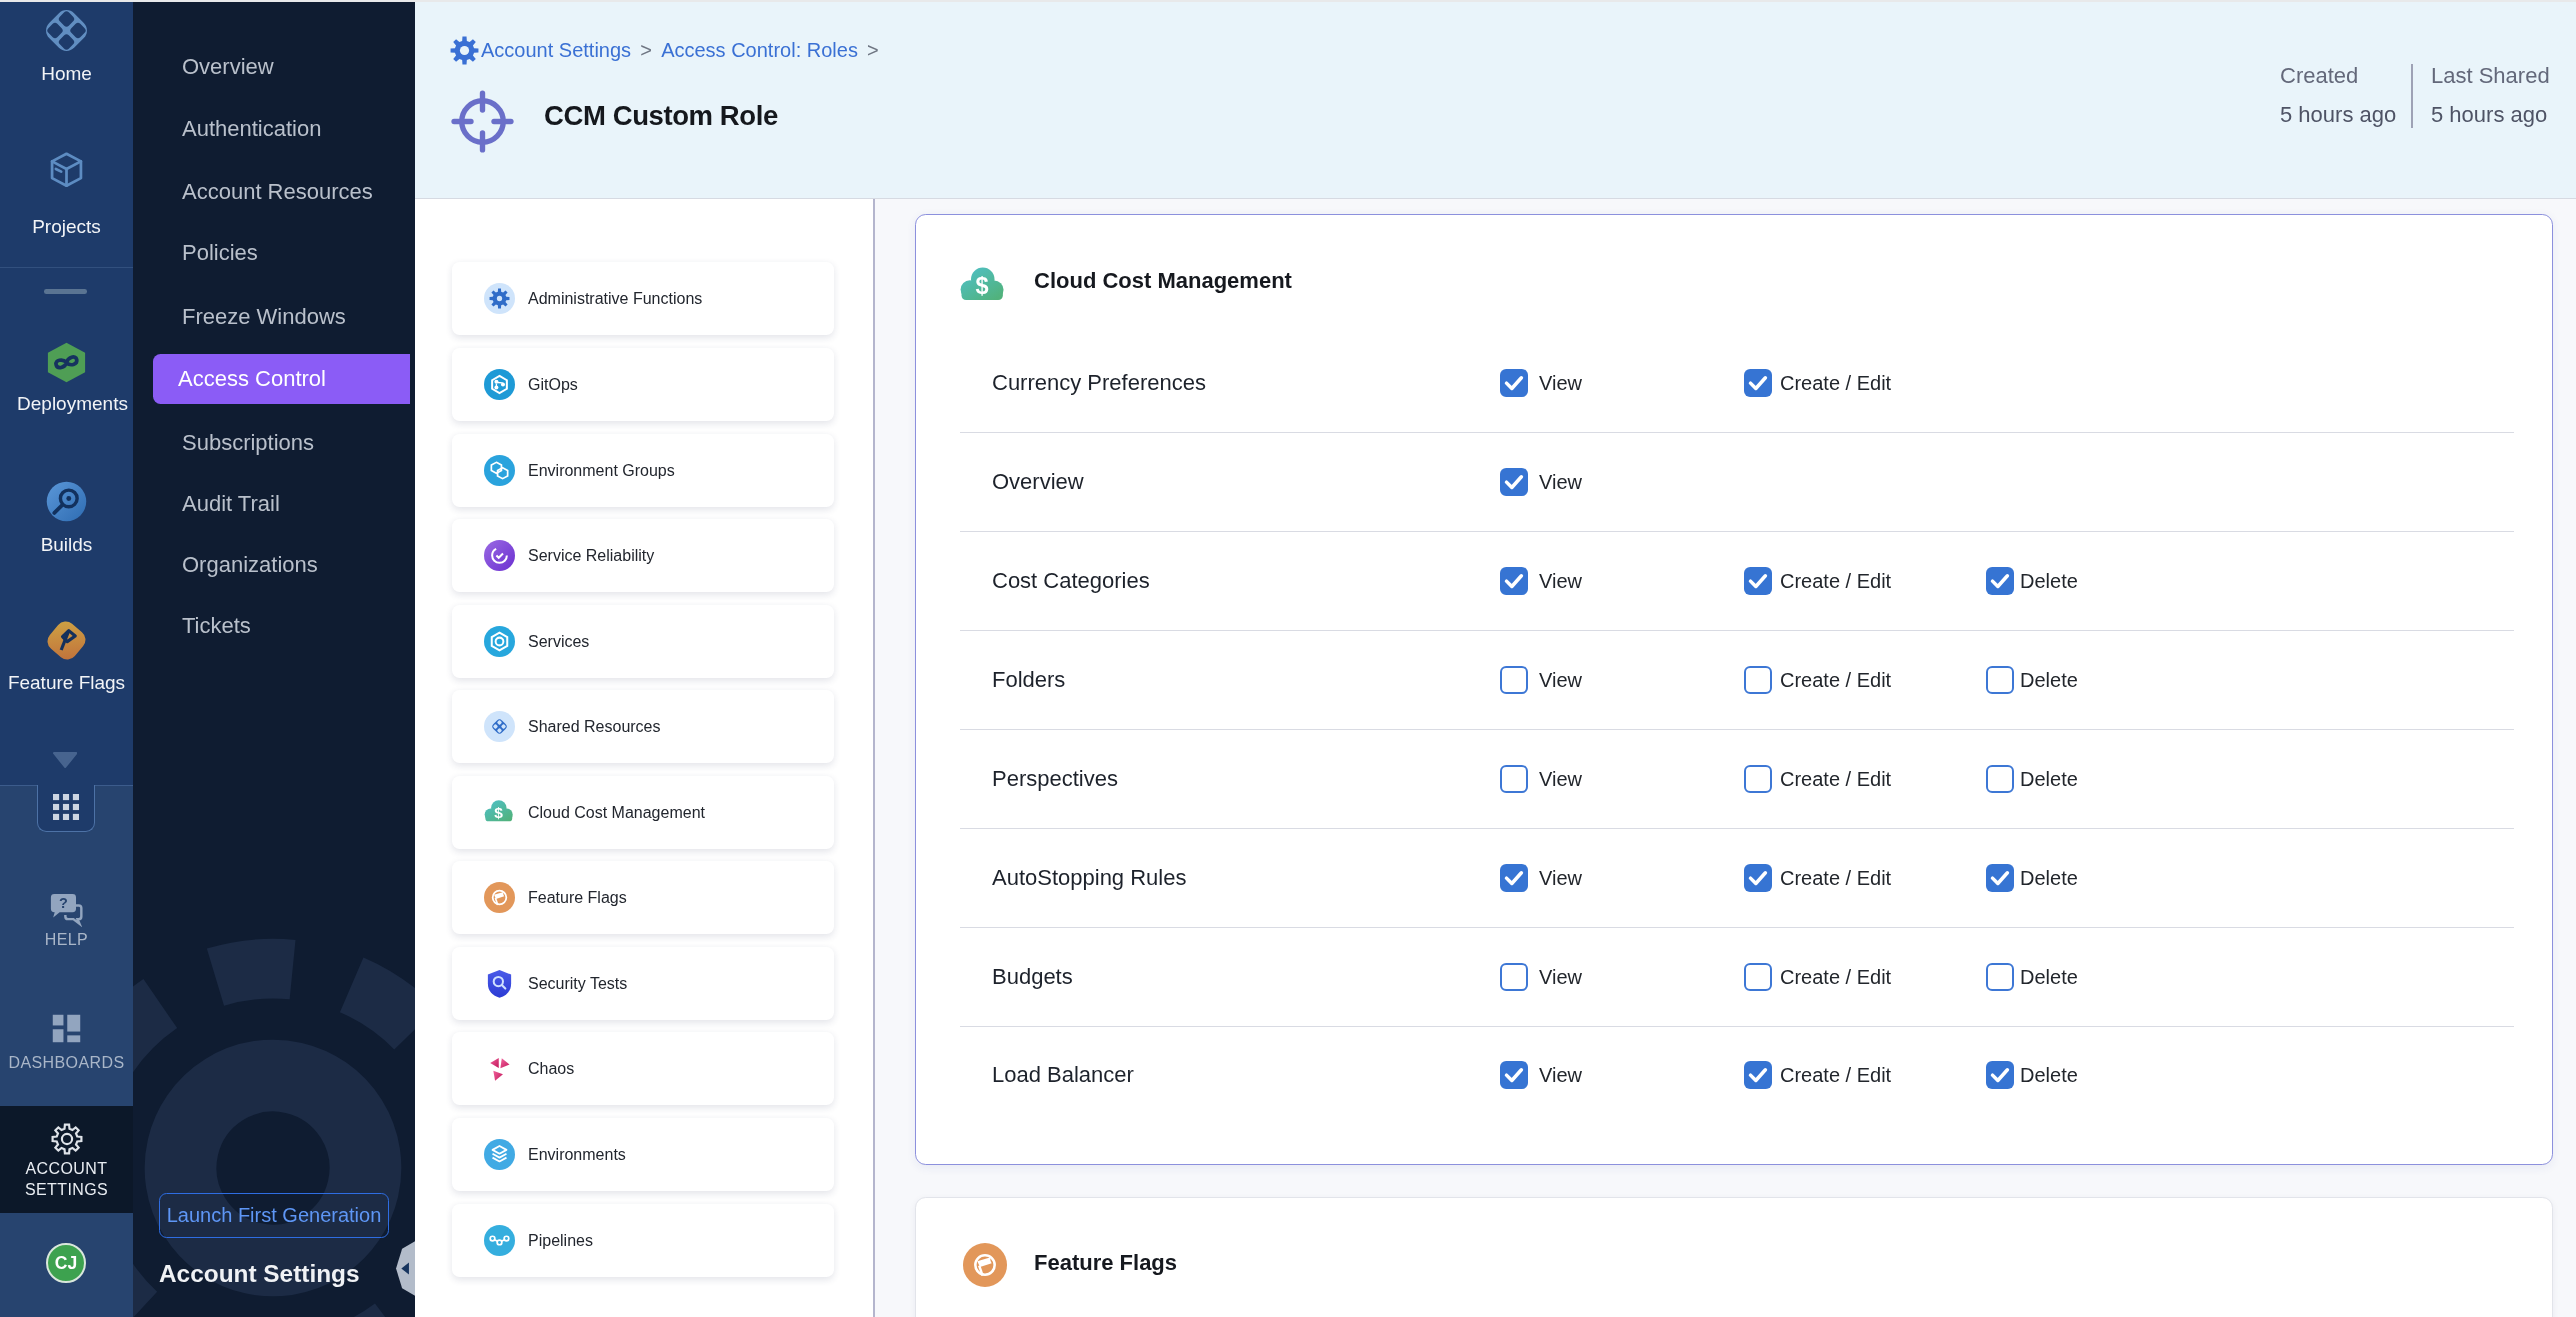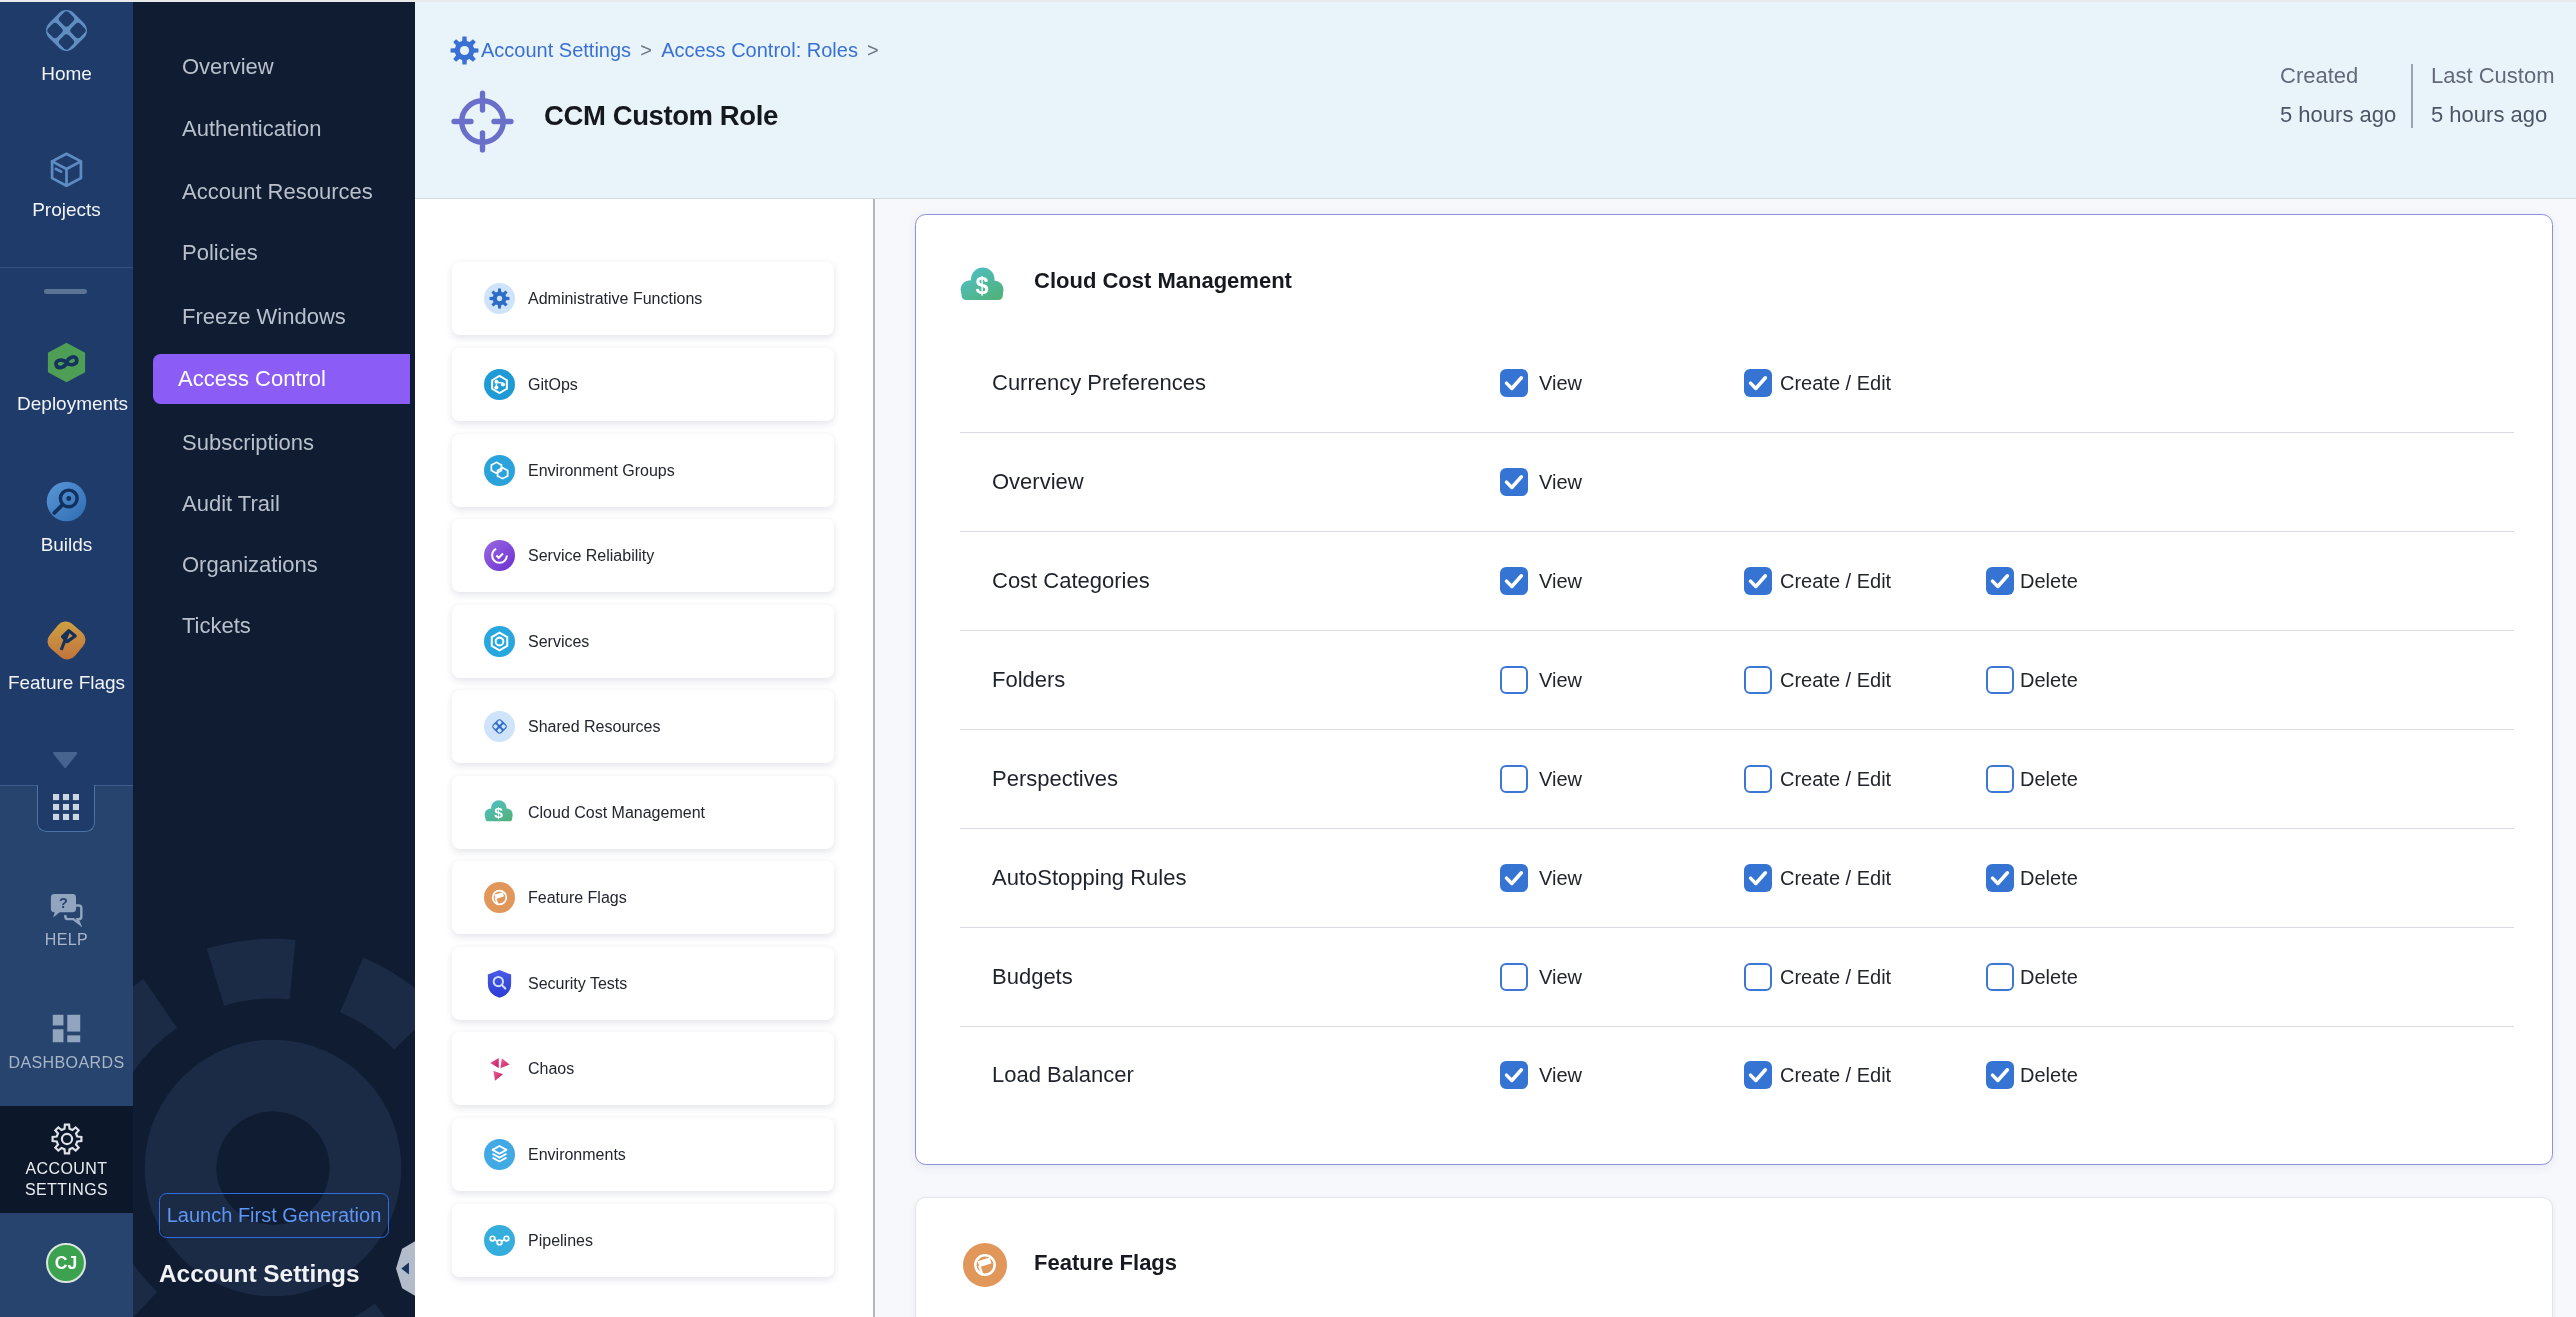--- a/index.html
+++ b/index.html
@@ -59,21 +59,21 @@
     <div class="mlabel" style="margin-top:7.6px;">Home</div>
   </div>
 
   <div class="mod" style="top:150px;">
     <svg width="41" height="41" viewBox="0 0 54 54" style="display:block;margin:0 auto;" fill="none" stroke="#5d8cc2" stroke-width="3.6" stroke-linejoin="round" stroke-linecap="round">
       <path d="M27 5 L46 15 L27 25 L8 15 Z"></path>
       <path d="M8 15 L8 37 L27 47 L27 25"></path>
       <path d="M46 15 L46 37 L27 47"></path>
       <path d="M13 25 L20 28.5"></path>
     </svg>
-    <div class="mlabel" style="margin-top:8px;">Projects</div>
+    <div class="mlabel" style="margin-top:25px;">Projects</div>
   </div>
   <div style="position:absolute;left:0;top:267px;width:133px;border-top:1.5px solid #32507e;"></div>
   <div style="position:absolute;left:44px;top:289px;width:43px;height:4.6px;border-radius:2.3px;background:#5a7492;"></div>
 
   <div class="mod" style="top:342px;">
     <svg width="41" height="41" viewBox="0 0 54 54" style="display:block;margin:0 auto;">
       <path d="M27 1 L51.5 14 L51.5 40 L27 53 L2.5 40 L2.5 14 Z" fill="#4f9e55"></path>
       <path d="M27 27 C 23.5 33.5, 13 33, 13 26.5 C 13 20, 23.5 20.5, 27 27 C 30.5 33.5, 41 33, 41 26.5 C 41 20, 30.5 20.5, 27 27" transform="rotate(-14 27 27)" fill="none" stroke="#16325f" stroke-width="4.8" stroke-linecap="round"></path>
     </svg>
     <div class="mlabel" style="margin-top:10px;padding-left:12px;">Deployments</div>
@@ -193,21 +193,21 @@
       <path d="M41 4 L41 26"></path>
         <path d="M41 56 L41 78"></path>
         <path d="M4 41 L26 41"></path>
         <path d="M56 41 L78 41"></path>
     </svg>
     <div id="title">CCM Custom Role</div>
     <div id="meta">
       <div style="position:absolute;left:0;top:63px;color:#63687a;">Created</div>
       <div style="position:absolute;left:0;top:102px;color:#4e5365;">5 hours ago</div>
       <div style="position:absolute;left:131px;top:64px;width:1.5px;height:64px;background:#9ea2b5;"></div>
-      <div style="position:absolute;left:151px;top:63px;color:#63687a;">Last Custom</div>
+      <div style="position:absolute;left:151px;top:63px;color:#63687a;">Last Shared</div>
       <div style="position:absolute;left:151px;top:102px;color:#4e5365;">5 hours ago</div>
     </div>
   </div>
   <div id="content" style="position:absolute;left:0;top:199px;width:2161px;height:1118px;">
     <div id="leftcol">
       <div class="rescard" style="top:63px;">
         <svg class="ric" viewBox="0 0 40 40">
             <circle cx="20" cy="20" r="20" fill="#cfe4fb"></circle>
             <path d="M28.74 17.86 L32.86 18.12 L32.86 21.88 L28.74 22.14 L27.69 24.67 L30.43 27.76 L27.76 30.43 L24.67 27.69 L22.14 28.74 L21.88 32.86 L18.12 32.86 L17.86 28.74 L15.33 27.69 L12.24 30.43 L9.57 27.76 L12.31 24.67 L11.26 22.14 L7.14 21.88 L7.14 18.12 L11.26 17.86 L12.31 15.33 L9.57 12.24 L12.24 9.57 L15.33 12.31 L17.86 11.26 L18.12 7.14 L21.88 7.14 L22.14 11.26 L24.67 12.31 L27.76 9.57 L30.43 12.24 L27.69 15.33 Z" fill="#2f6cc8"></path>
             <circle cx="20" cy="20" r="3.4" fill="#cfe4fb"></circle>

